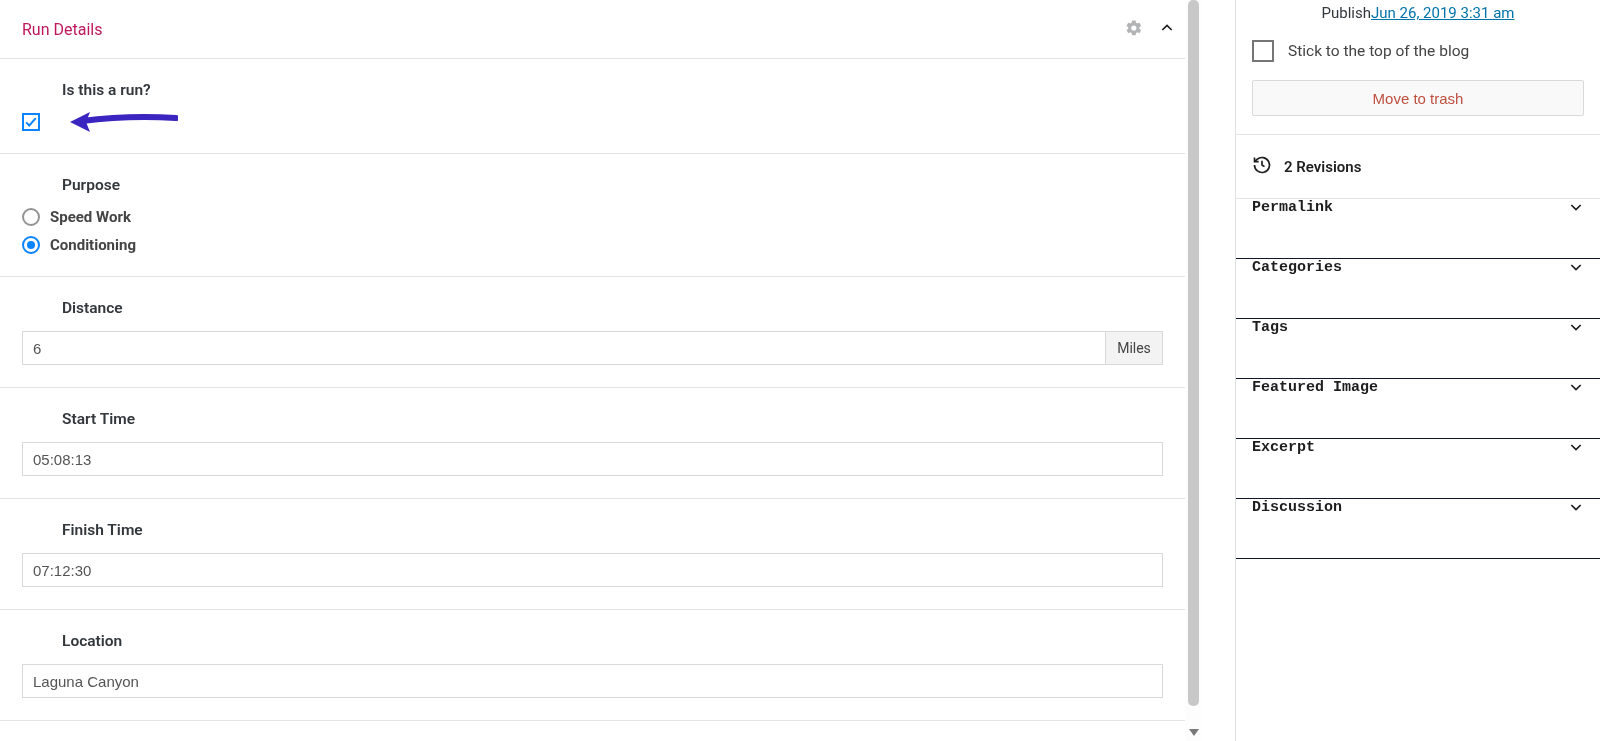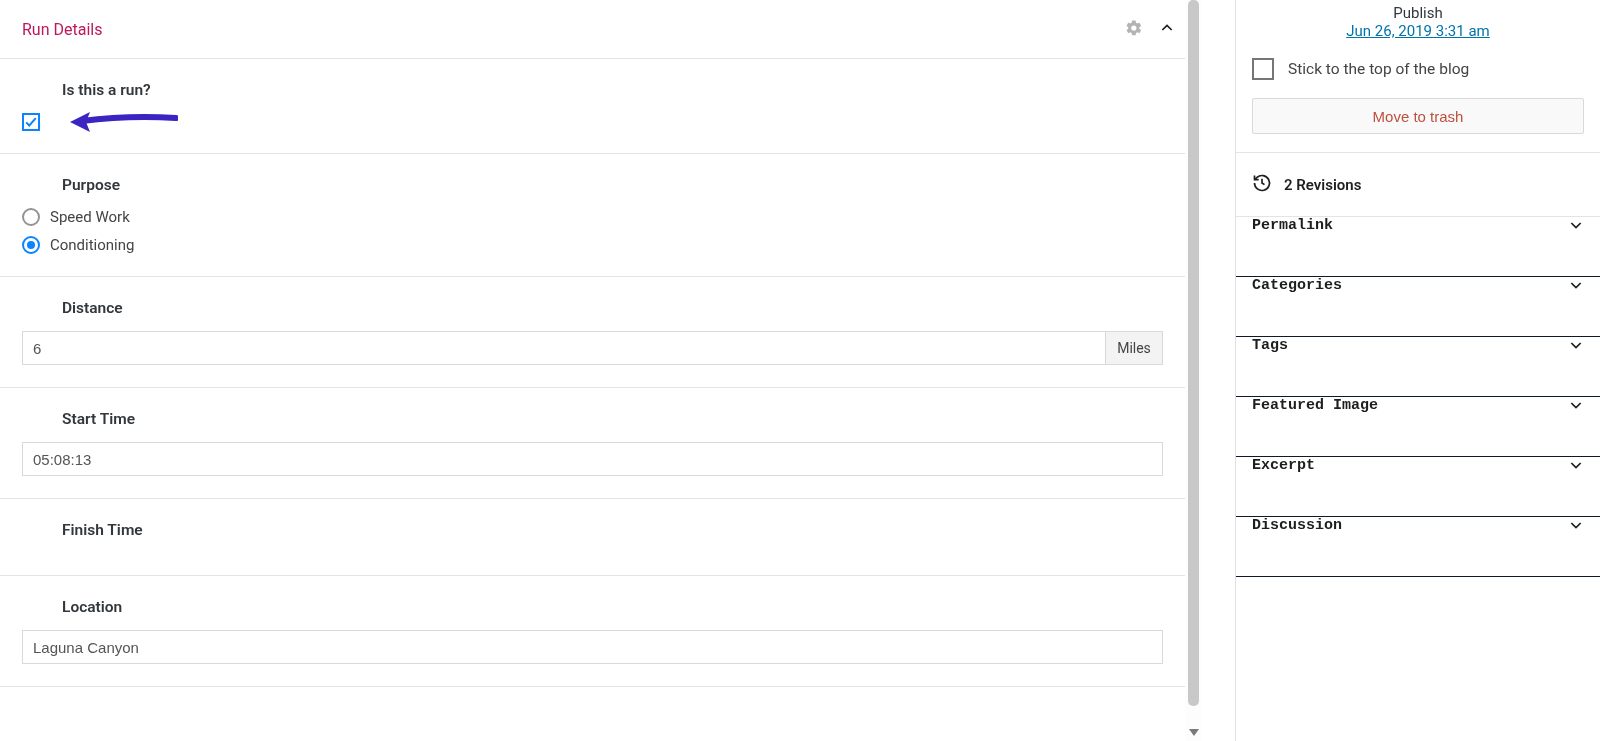--- a/index.html
+++ b/index.html
@@ -114,21 +114,21 @@
 .radio-row { display: flex; align-items: center; gap: 10px; cursor: pointer; }
 .radio-outer {
   width: 18px; height: 18px; border: 2px solid #949494; border-radius: 50%;
   display: flex; align-items: center; justify-content: center;
 }
 .radio-row.selected .radio-outer { border-color: #0a84ff; }
 .radio-inner {
   width: 8px; height: 8px; border-radius: 50%; background: #0a84ff; display: none;
 }
 .radio-row.selected .radio-inner { display: block; }
-.radio-text { font-size: 15px; color: #444; }
+.radio-text { font-size: 15px; color: #444; font-weight: bold; }
 
 .text-input {
   width: 100%;
   height: 34px;
   border: 1px solid #d7d9db;
   background: #fff;
   padding: 0 10px;
   font-size: 15px;
   color: #555;
   outline: none;
@@ -150,21 +150,20 @@
   border-left: 1px solid #e0e1e2;
   background: #fff;
   position: relative;
   padding-bottom: 20px;
 }
 .side-row {
   display: flex;
   align-items: center;
   justify-content: center;
   padding: 4px 16px 18px 16px;
-  flex-direction: column;
 }
 .side-publish-label { font-size: 15px; color: #32373c; }
 .side-publish-link { color: #0073aa; font-size: 15px; text-decoration: underline; }
 .stick-row {
   display: flex; align-items: center; gap: 14px; padding: 0 16px 18px 16px;
 }
 .stick-box {
   width: 22px; height: 22px; border: 2px solid #767676;
 }
 .stick-text { font-size: 15.5px; color: #444; }
@@ -254,20 +253,21 @@
       </div>
     </div>
 
     <div class="section">
       <div class="section-label">Start Time</div>
       <input class="text-input" value="05:08:13" style="">
     </div>
 
     <div class="section">
       <div class="section-label">Finish Time</div>
+      <input class="text-input" value="07:12:30" style="">
     </div>
 
     <div class="section" style="border-bottom:1px solid #e2e4e7;">
       <div class="section-label">Location</div>
       <input class="text-input" value="Laguna Canyon" style="">
     </div>
 
   </div>
 
   <div class="arrow-annotation">

